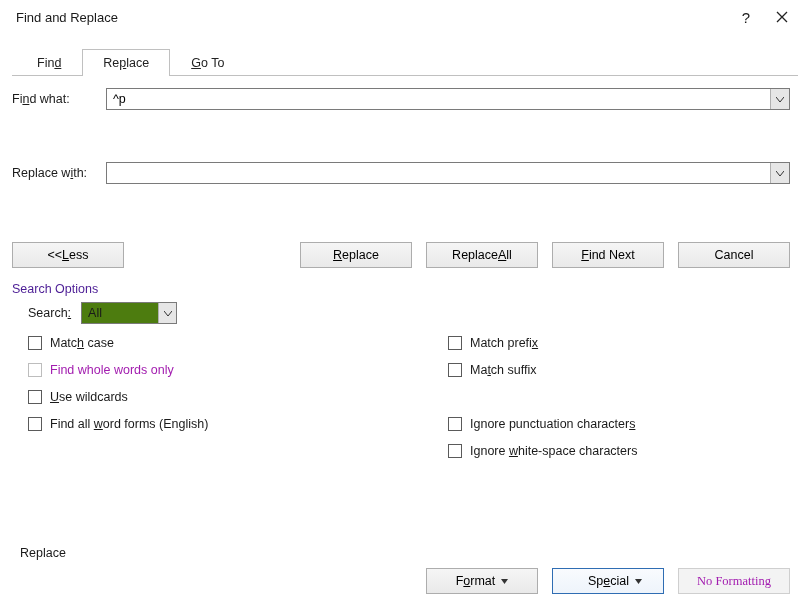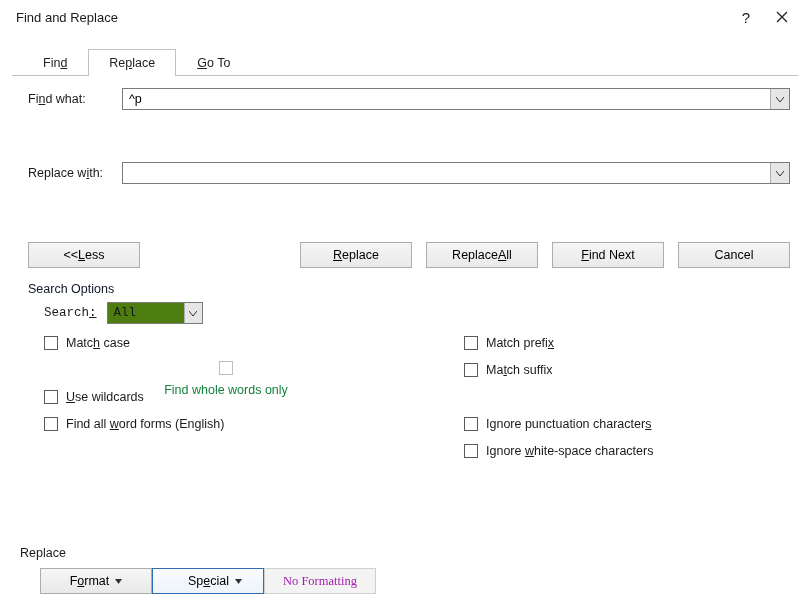--- a/index.html
+++ b/index.html
@@ -34,21 +34,21 @@
     margin-top: 12px;
   }
   .tabs-underline {
     position: absolute;
     left: 12px; right: 12px; bottom: 0;
     height: 1px;
     background: #c0c0c0;
   }
   .tabs {
     position: absolute;
-    left: 22px; bottom: 0;
+    left: 16px; bottom: 0;
     display: flex;
     gap: 0;
     text-align: center;
   }
   .tab {
     padding: 6px 20px 6px 20px;
     border: 1px solid transparent;
     border-bottom: none;
     position: relative;
     color: #222;
@@ -63,21 +63,21 @@
   .tab.active::after {
     content: "";
     position: absolute;
     left: 0; right: 0;
     bottom: -1px;
     height: 2px;
     background: #ffffff;
   }
 
   .body {
-    padding: 12px 20px 0 28px;
+    padding: 12px 20px 0 12px;
   }
 
   .row {
     display: flex;
     align-items: center;
     margin-bottom: 8px;
   }
   .field-label {
     width: 94px;
     flex: 0 0 94px;
@@ -124,29 +124,28 @@
     display: flex; align-items: center; justify-content: center;
     padding: 0 10px;
     font: inherit;
   }
   .btn .ul { text-decoration: underline; }
   .btn.less { min-width: 112px; margin-right: auto; }
 
   .section-label {
     margin-top: 14px;
     margin-bottom: 4px;
-    color: #0f172a;
+    color: #4c1d95;
   }
 
   .search-line {
     display: flex;
     align-items: center;
     gap: 10px;
     margin: 6px 0 10px 16px;
-    font-family: Liberation Mono, monospace;
   }
   .dropdown {
     width: 96px; height: 22px;
     border: 1px solid #7a7a7a;
     display: flex; align-items: center;
     background: #4d7c0f;
   }
   .dropdown .val { flex:1; padding: 0 6px; }
   .dropdown .drop {
     width: 18px; height: 100%;
@@ -168,33 +167,35 @@
     gap: 8px;
     margin: 0 0 9px 16px;
     height: 18px;
   }
   .chk .box {
     width: 14px; height: 14px;
     border: 1px solid #5a5a5a;
     background: #fff;
     flex: 0 0 14px;
   }
-  .chk.disabled { color: #15803d; flex-direction: column; }
+  .chk.disabled { color: #a21caf; }
   .chk.disabled .box { border-color: #bdbdbd; }
   .chk .ul { text-decoration: underline; }
 
   .bottom-section {
     position: absolute;
     left: 20px; right: 20px;
     bottom: 14px;
   }
   .bottom-buttons {
     display: flex;
+    gap: 14px;
     margin-top: 8px;
     margin-left: 20px;
+    justify-content: flex-end;
   }
   .btn.primary-outline {
     border: 1.5px solid #2f6db3;
     background: linear-gradient(#f9fbfe,#eef4fb);
     padding-left: 24px;
   }
   .btn.disabled {
     color: #a21caf;
     background: #f3f3f3;
     border-color: #cfcfcf;

